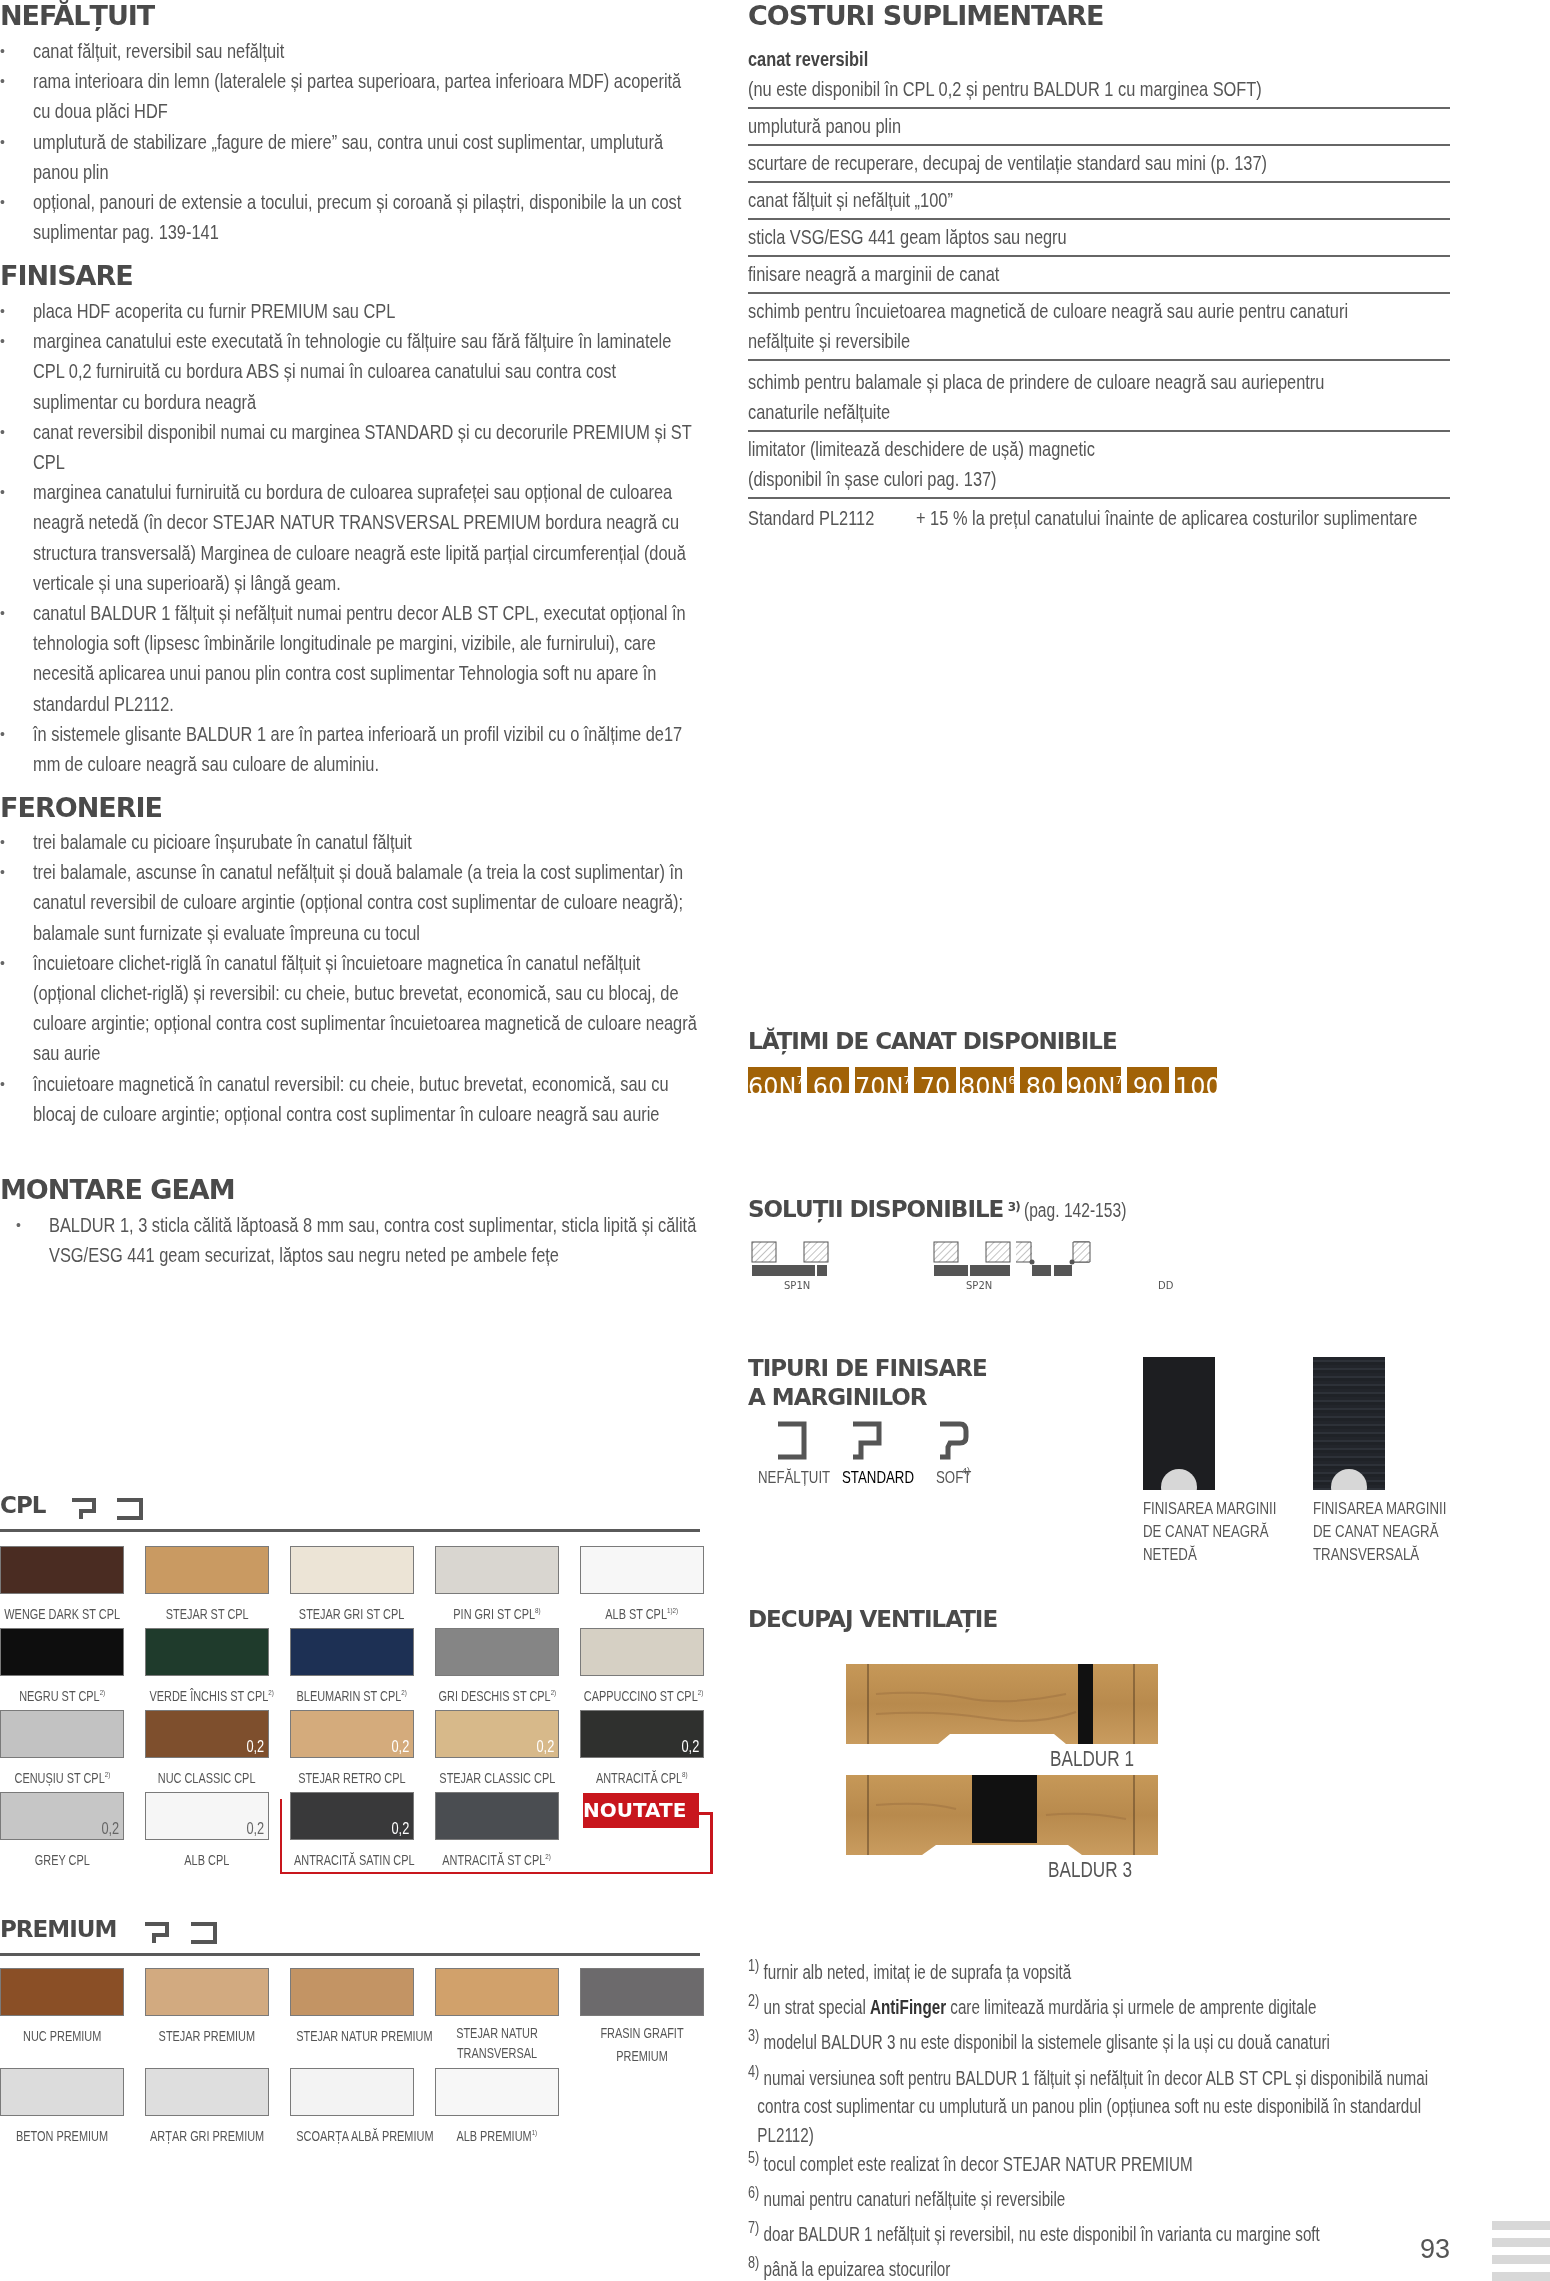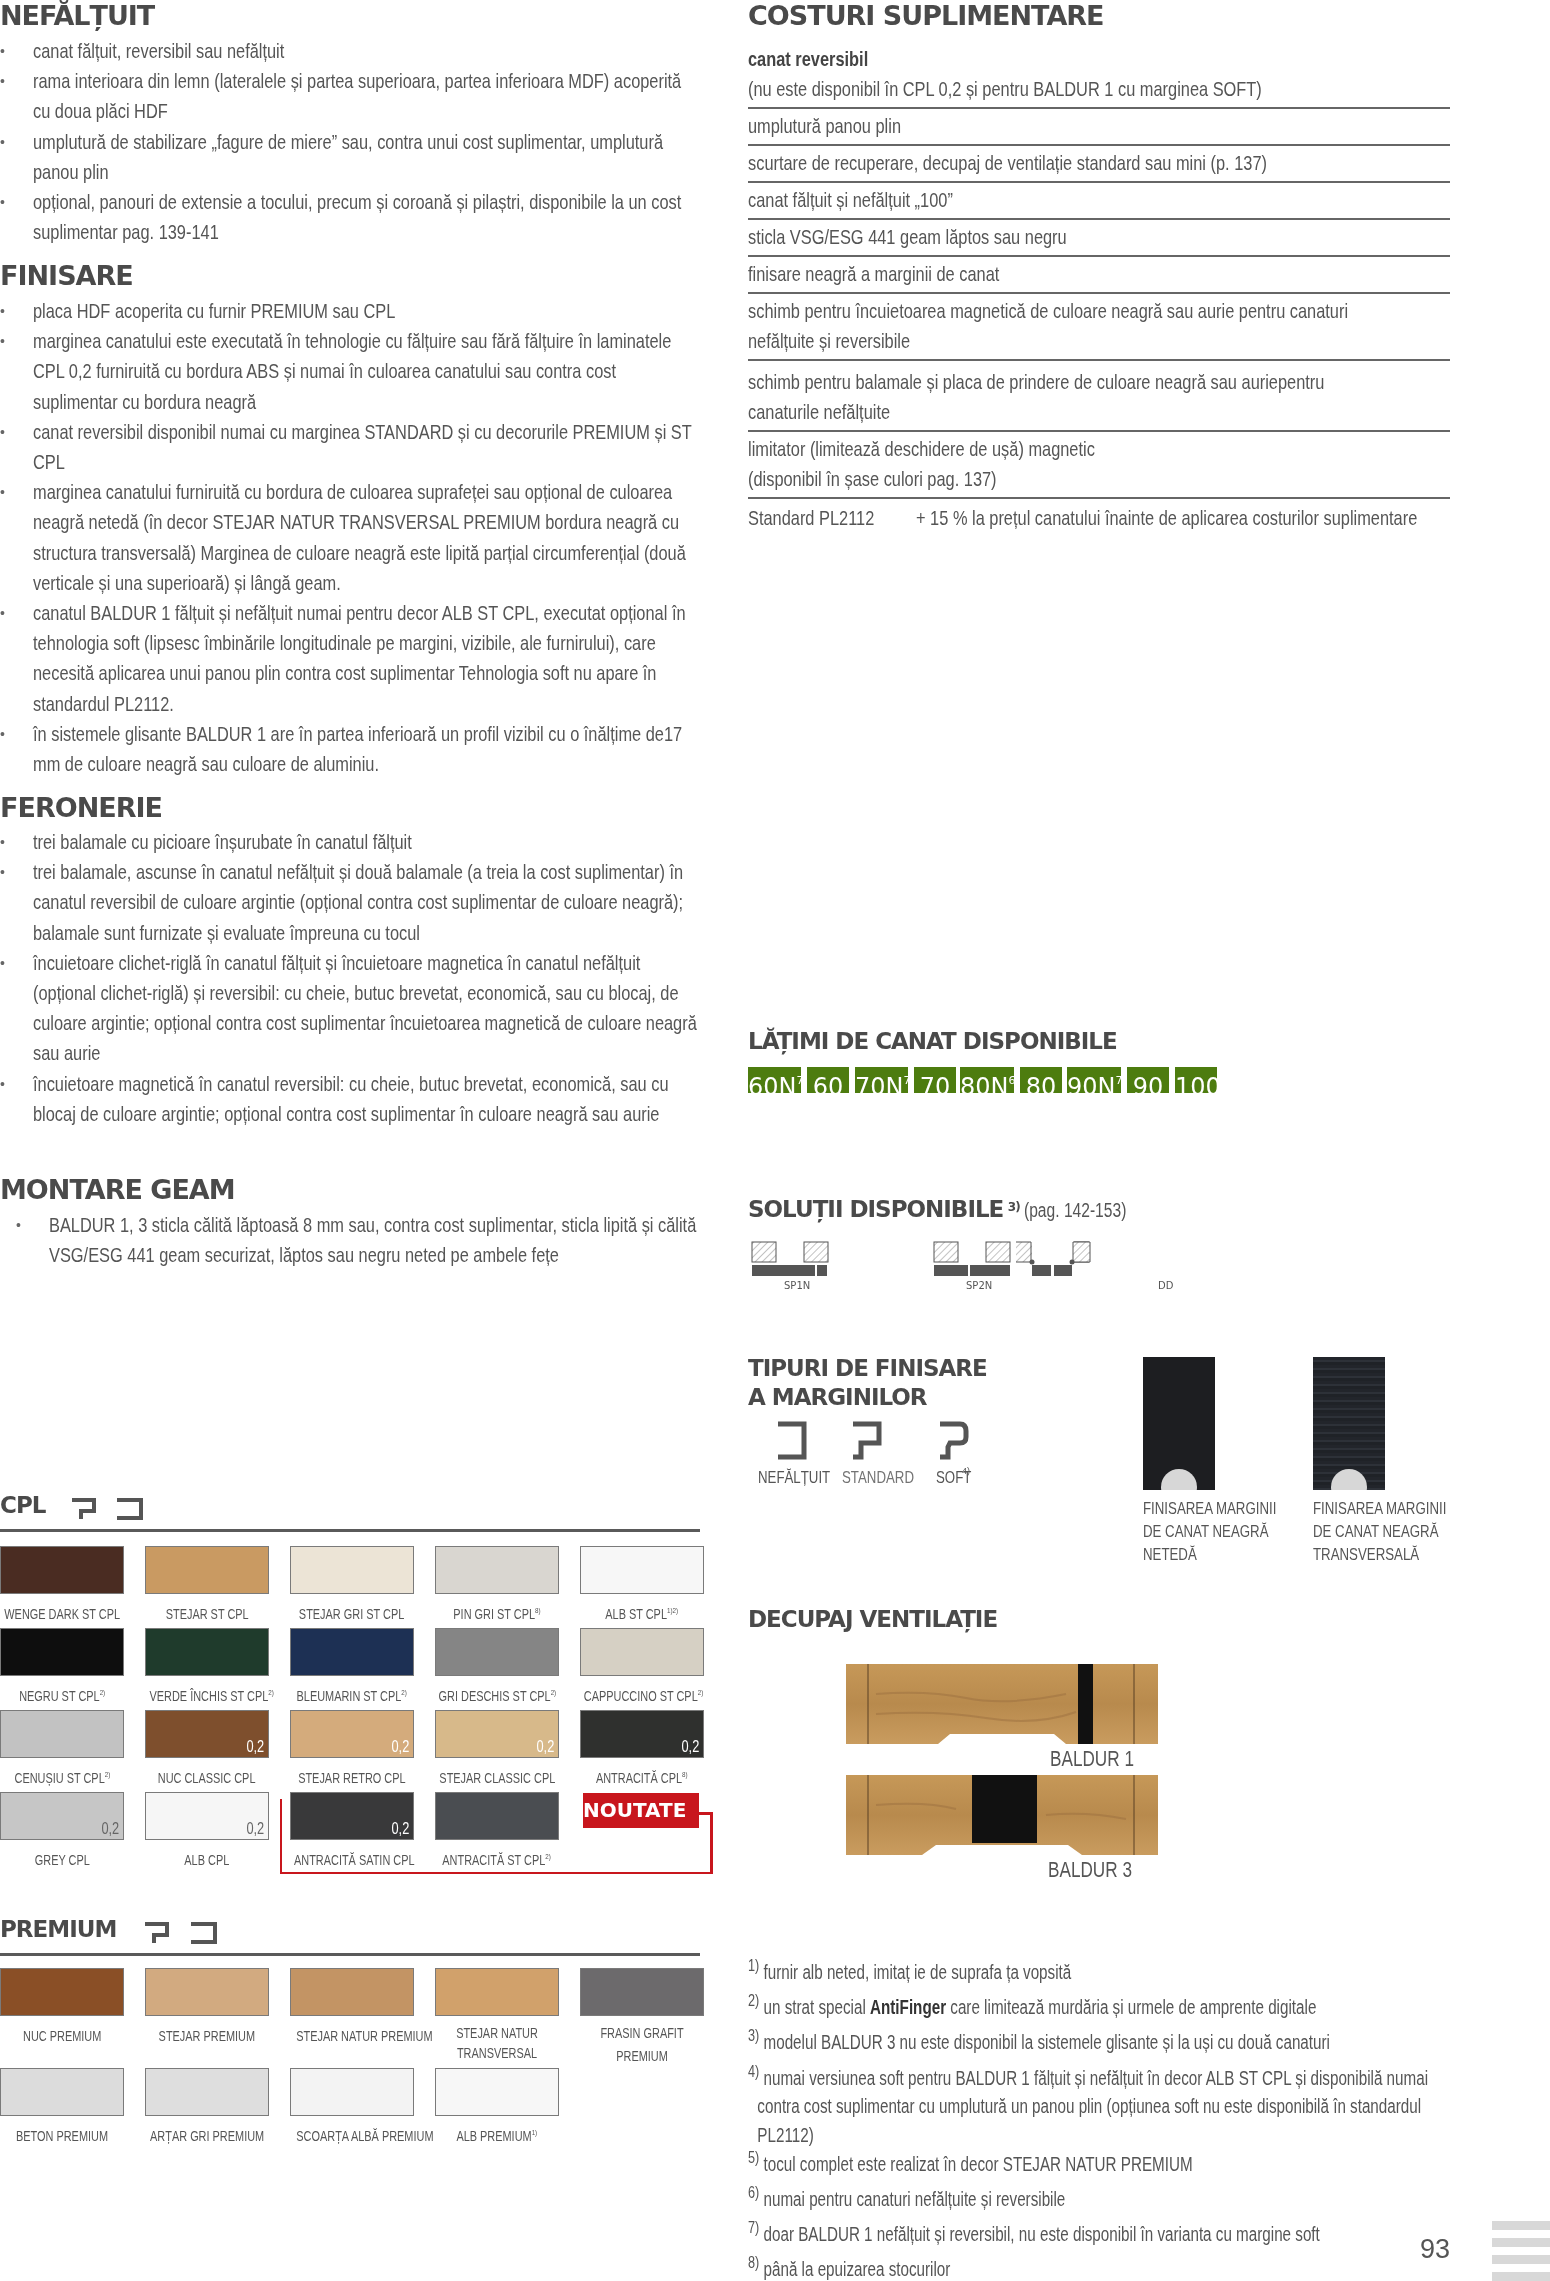--- a/index.html
+++ b/index.html
@@ -14,21 +14,21 @@
   ul.bl li { position: relative; padding-left: 33px; font-size: 21px; line-height: 30.2px; color: #555; }
   ul.bl li::before { content: "•"; position: absolute; left: 0; top: 0; font-size: 14px; color: #666; }
   ul.bl li span.lt { display: block; width: 855px; transform: scaleX(0.78); transform-origin: 0 0; }
 
   
   .cost-row { border-bottom: 2.5px solid #666; font-size: 21px; line-height: 30px; color: #555; padding: 2px 0 3px 0; }
   .cost-row .lt { display: block; width: 880px; transform: scaleX(0.78); transform-origin: 0 0; }
   .cost-row.first .bold { font-weight: bold; color: #444; }
 
   
-  .wbox { position: absolute; top: 1067px; height: 26px; background: #4d7c0f; color: #fff; font-family: "DejaVu Sans", sans-serif; font-size: 24px; line-height: 40px; text-align: center; }
+  .wbox { position: absolute; top: 1067px; height: 26px; background: #a16207; color: #fff; font-family: "DejaVu Sans", sans-serif; font-size: 24px; line-height: 40px; text-align: center; }
   .wbox sup { font-size: 11px; vertical-align: top; position: relative; top: -6px; }
 
   
   .sw { position: absolute; width: 124px; height: 48px; border: 1.5px solid #7a7a7a; }
   .sw .tag { position: absolute; right: 4px; bottom: 1px; font-size: 16px; color: #fff; font-family: "Liberation Sans", sans-serif; transform: scaleX(0.8); transform-origin: 100% 100%; }
   .sw .tag.dk { color: #666; }
   .sl { position: absolute; width: 150px; text-align: center; font-size: 14px; line-height: 20px; color: #555; }
   .sl span.in { display: inline-block; transform: scaleX(0.78); white-space: nowrap; }
   .sl sup { font-size: 8px; }
 
@@ -200,21 +200,21 @@
 <svg class="abs" style="left:776px;top:1421px;" width="32" height="40" viewBox="0 0 32 40">
   <polyline points="2,3 28,3 28,36 2,36" fill="none" stroke="#555" stroke-width="5"></polyline>
 </svg>
 <svg class="abs" style="left:851px;top:1421px;" width="32" height="40" viewBox="0 0 32 40">
   <polyline points="2,3 28,3 28,22 10,22 10,36 2,36" fill="none" stroke="#555" stroke-width="5"></polyline>
 </svg>
 <svg class="abs" style="left:938px;top:1421px;" width="32" height="40" viewBox="0 0 32 40">
   <path d="M2,3 L22,3 Q28,3 28,10 L28,16 Q28,22 22,22 L12,22 L10,26 L10,36 L2,36" fill="none" stroke="#555" stroke-width="5"></path>
 </svg>
 <div class="abs" style="left:758px;top:1468px;font-size:17px;color:#555;"><span class="cond">NEFĂLȚUIT</span></div>
-<div class="abs" style="left:842px;top:1468px;font-size:17px;color:#737373;"><span class="cond">STANDARD</span></div>
+<div class="abs" style="left:842px;top:1468px;font-size:17px;color:#000000;"><span class="cond">STANDARD</span></div>
 <div class="abs" style="left:936px;top:1468px;font-size:17px;color:#555;"><span class="cond">SOFT</span><sup style="font-size:9px;position:absolute;left:26px;top:-2px;">4)</sup></div>
 
 <div class="abs" style="left:1143px;top:1357px;width:72px;height:133px;background:#1d1e21;overflow:hidden;">
   <div style="position:absolute;left:18px;top:112px;width:36px;height:36px;border-radius:50%;background:#d7d7d7;"></div>
 </div>
 <div class="abs" style="left:1313px;top:1357px;width:72px;height:133px;overflow:hidden;background:repeating-linear-gradient(180deg,#22252b 0 3px,#2d3138 3px 5px,#1f2227 5px 8px);">
   <div style="position:absolute;left:18px;top:112px;width:36px;height:36px;border-radius:50%;background:#d7d7d7;"></div>
 </div>
 <div class="abs" style="left:1143px;top:1497px;font-size:17px;line-height:23px;color:#555;">
   <div class="cond">FINISAREA MARGINII</div><br>

